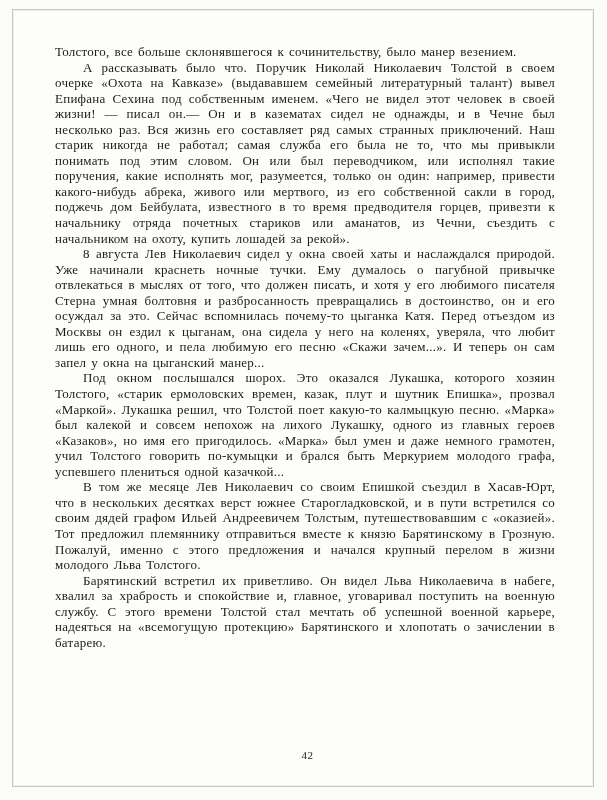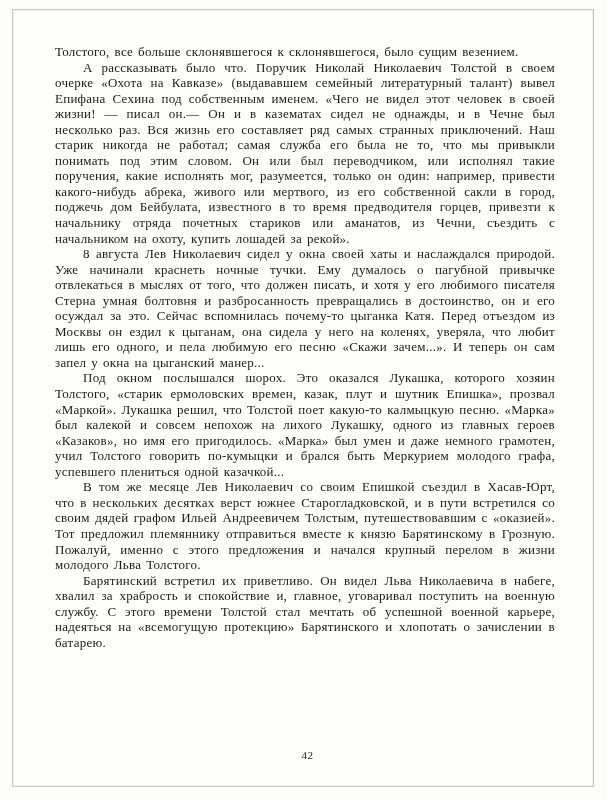--- a/index.html
+++ b/index.html
@@ -53,21 +53,21 @@
     color: #22211e;
     letter-spacing: 0.5px;
   }
 </style>
 </head>
 <body>
 
 <div class="scan-frame"></div>
 
 <div class="text-block">
-  <p class="no-indent">Толстого, все больше склонявшегося к склонявшегося, было сущим везением.</p>
+  <p class="no-indent">Толстого, все больше склонявшегося к сочинительству, было манер везением.</p>
   <p>А рассказывать было что. Поручик Николай Николаевич Толстой в своем очерке «Охота на Кавказе» (выдававшем семейный литературный талант) вывел Епифана Сехина под собственным именем. «Чего не видел этот человек в своей жизни! — писал он.— Он и в казематах сидел не однажды, и в Чечне был несколько раз. Вся жизнь его составляет ряд самых странных приключений. Наш старик никогда не работал; самая служба его была не то, что мы привыкли понимать под этим словом. Он или был переводчиком, или исполнял такие поручения, какие исполнять мог, разумеется, только он один: например, привести какого-нибудь абрека, живого или мертвого, из его собственной сакли в город, поджечь дом Бейбулата, известного в то время предводителя горцев, привезти к начальнику отряда почетных стариков или аманатов, из Чечни, съездить с начальником на охоту, купить лошадей за рекой».</p>
   <p>8 августа Лев Николаевич сидел у окна своей хаты и наслаждался природой. Уже начинали краснеть ночные тучки. Ему думалось о пагубной привычке отвлекаться в мыслях от того, что должен писать, и хотя у его любимого писателя Стерна умная болтовня и разбросанность превращались в достоинство, он и его осуждал за это. Сейчас вспомнилась почему-то цыганка Катя. Перед отъездом из Москвы он ездил к цыганам, она сидела у него на коленях, уверяла, что любит лишь его одного, и пела любимую его песню «Скажи зачем...». И теперь он сам запел у окна на цыганский манер...</p>
   <p>Под окном послышался шорох. Это оказался Лукашка, которого хозяин Толстого, «старик ермоловских времен, казак, плут и шутник Епишка», прозвал «Маркой». Лукашка решил, что Толстой поет какую-то калмыцкую песню. «Марка» был калекой и совсем непохож на лихого Лукашку, одного из главных героев «Казаков», но имя его пригодилось. «Марка» был умен и даже немного грамотен, учил Толстого говорить по-кумыцки и брался быть Меркурием молодого графа, успевшего плениться одной казачкой...</p>
   <p>В том же месяце Лев Николаевич со своим Епишкой съездил в Хасав-Юрт, что в нескольких десятках верст южнее Старогладковской, и в пути встретился со своим дядей графом Ильей Андреевичем Толстым, путешествовавшим с «оказией». Тот предложил племяннику отправиться вместе к князю Барятинскому в Грозную. Пожалуй, именно с этого предложения и начался крупный перелом в жизни молодого Льва Толстого.</p>
   <p>Барятинский встретил их приветливо. Он видел Льва Николаевича в набеге, хвалил за храбрость и спокойствие и, главное, уговаривал поступить на военную службу. С этого времени Толстой стал мечтать об успешной военной карьере, надеяться на «всемогущую протекцию» Барятинского и хлопотать о зачислении в батарею.</p>
 </div>
 
 <div class="page-number">42</div>
 
 </body></html>

